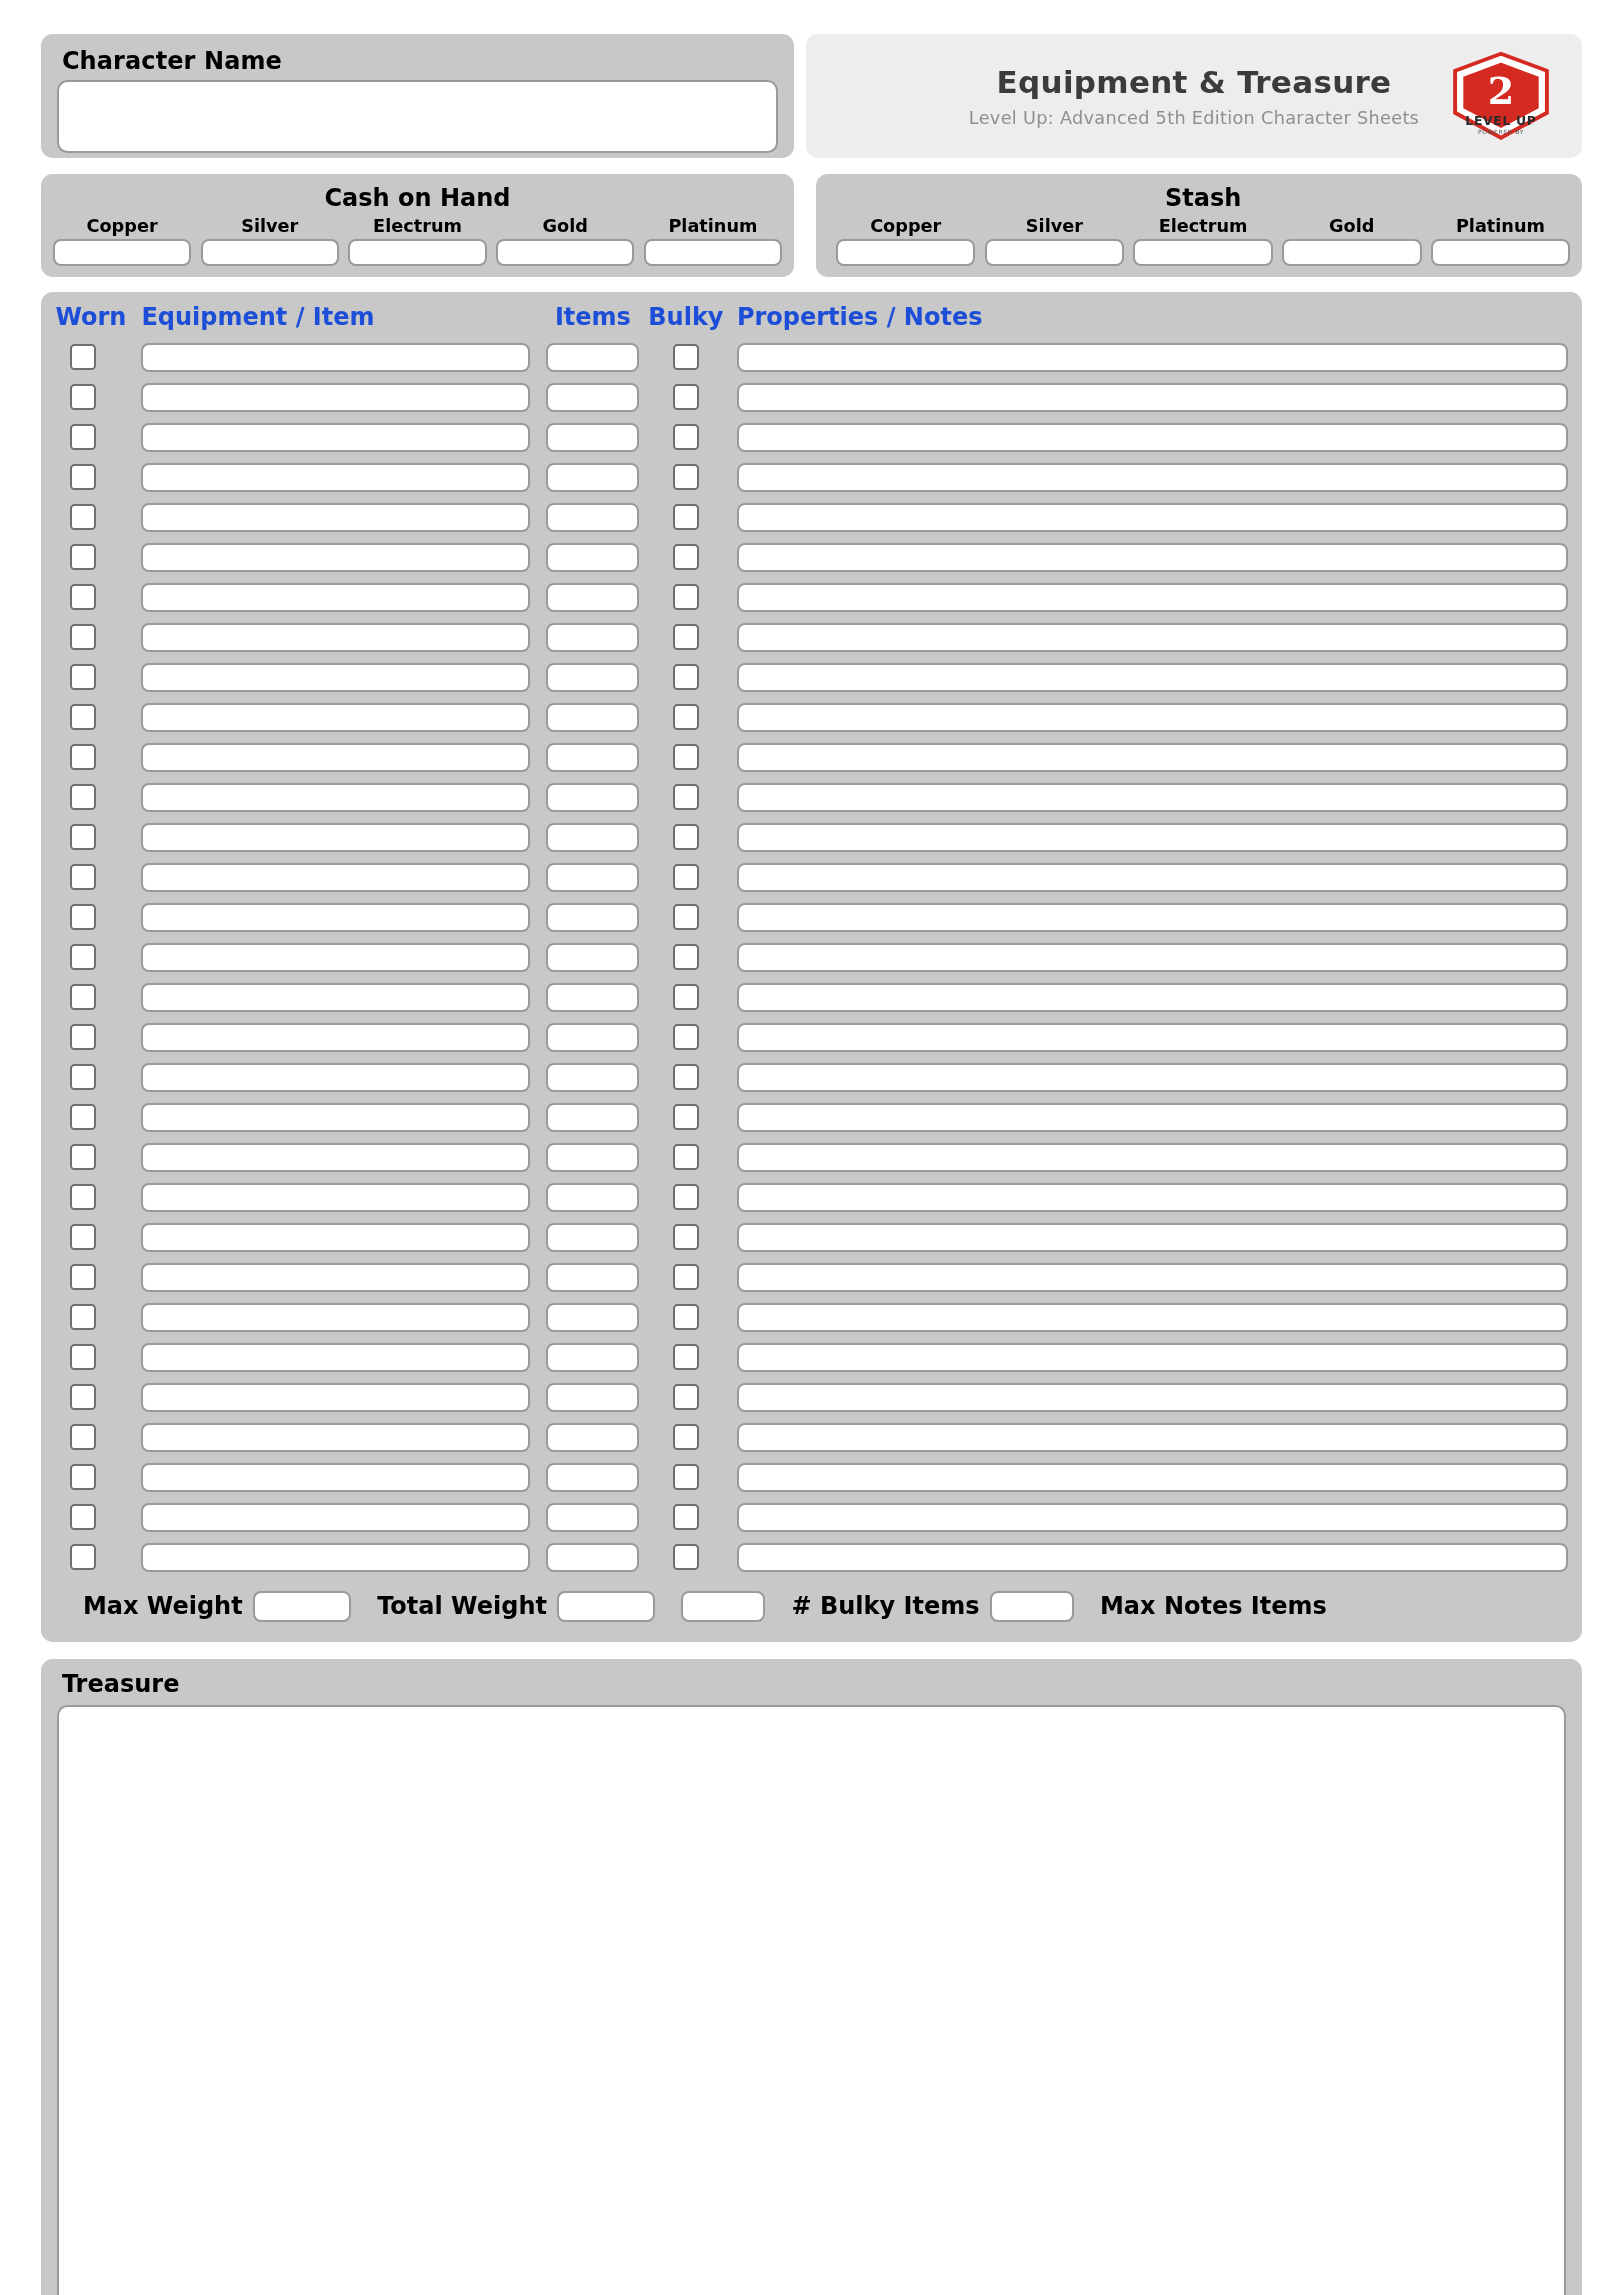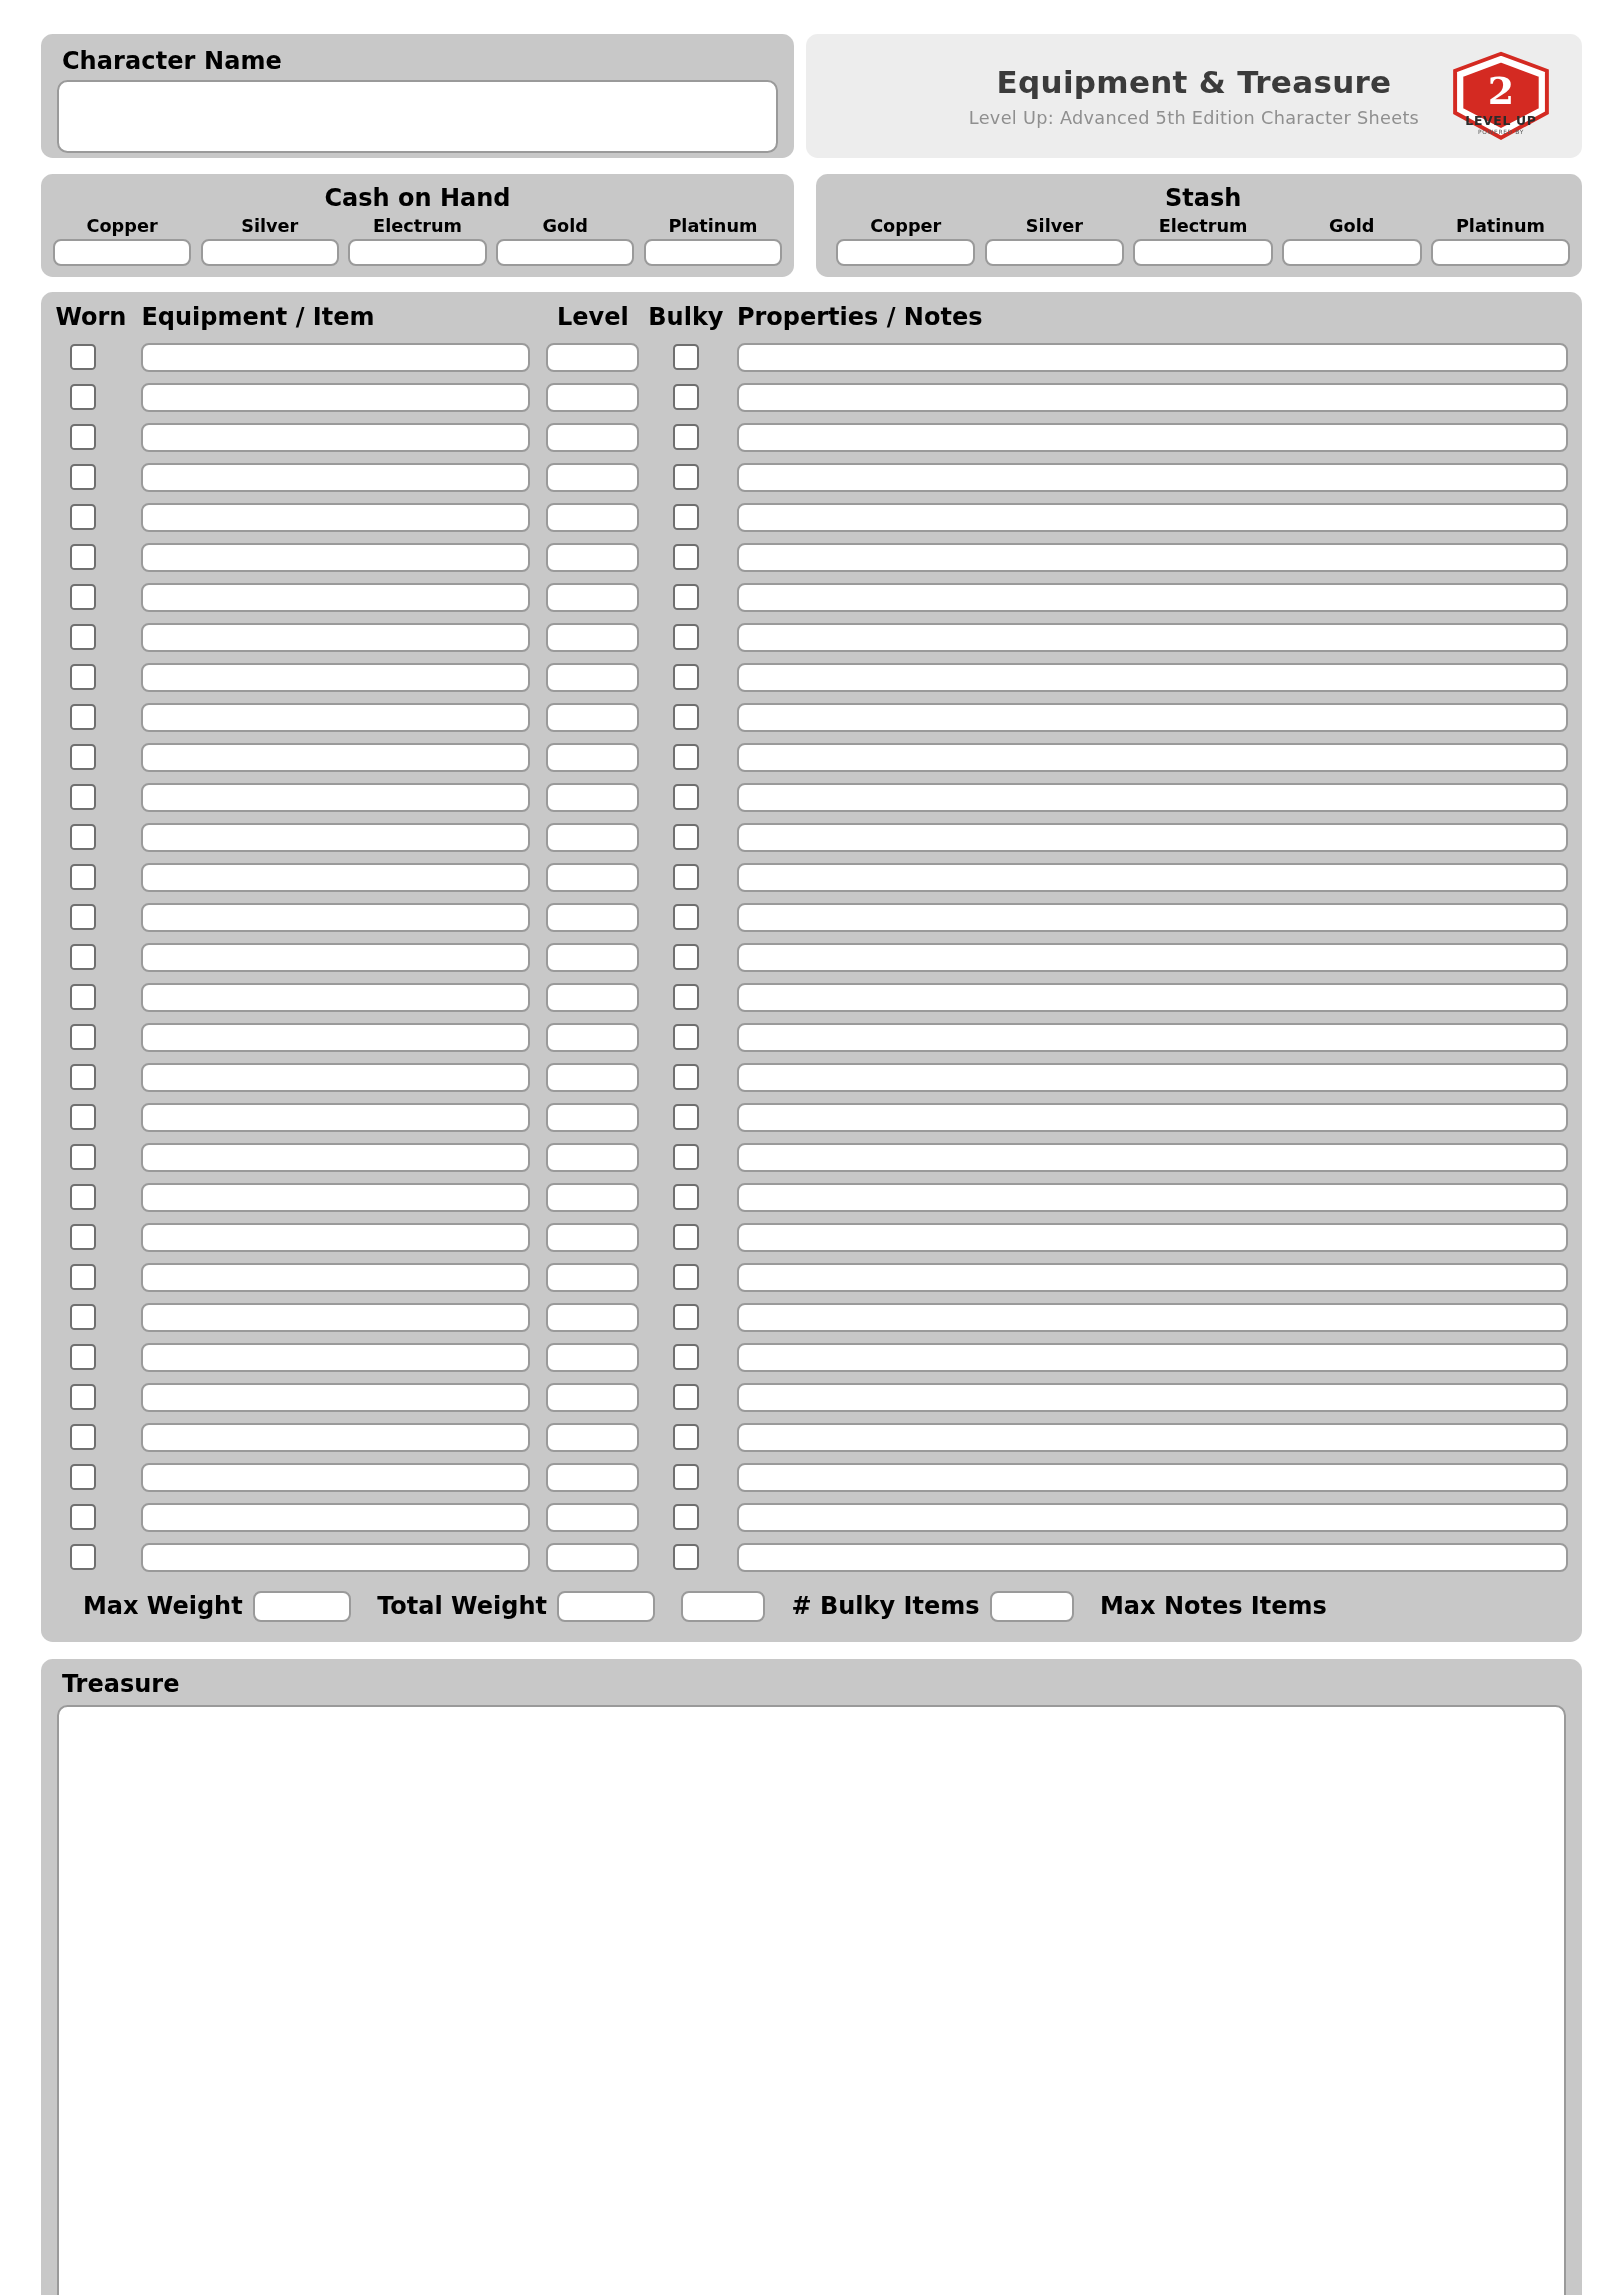--- a/index.html
+++ b/index.html
@@ -139,21 +139,21 @@
   .equip-panel {
     margin-top: 15.7px;
     padding: 6.5px 14.4px 10.5px 14.4px;
     position: relative;
   }
   .equip-head {
     display: flex;
     align-items: center;
     font-size: 24px;
     font-weight: bold;
-    color: #000000;
+    color: #1d4ed8;
     height: 37px;
     margin-bottom: 1.3px;
   }
   .col-worn   { width: 86px; text-align: left; }
   .col-item   { width: 399px; text-align: left; }
   .col-weight { width: 105px; text-align: center; }
   .col-bulky  { width: 81px; text-align: center; }
   .col-props  { flex: 1; text-align: left; padding-left: 10.5px; }
 
   .equip-row {
@@ -306,21 +306,21 @@
         </div>
       </div>
     </div>
   </div>
 
   <div class="panel equip-panel">
 
     <div class="equip-head">
       <div class="col-worn">Worn</div>
       <div class="col-item">Equipment / Item</div>
-      <div class="col-weight">Level</div>
+      <div class="col-weight">Items</div>
       <div class="col-bulky">Bulky</div>
       <div class="col-props">Properties / Notes</div>
     </div>
 
     <div id="equip-rows">
         <div class="equip-row">
           <div class="cell cell-worn">
             <div class="chk"></div>
           </div>
           <div class="cell cell-item">

